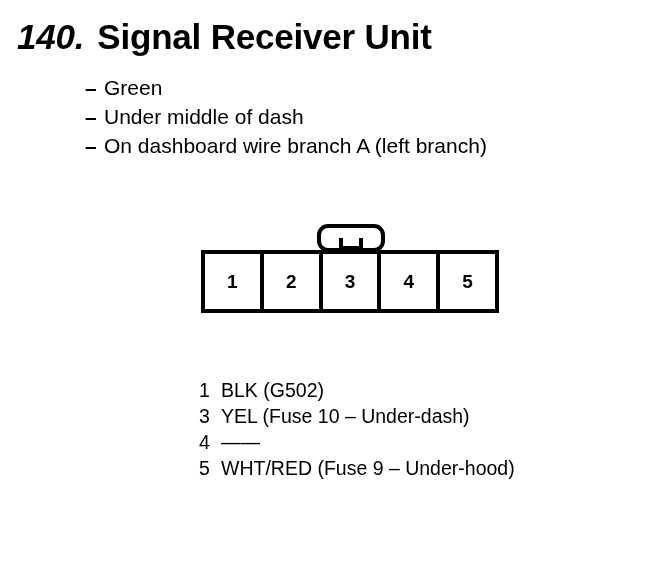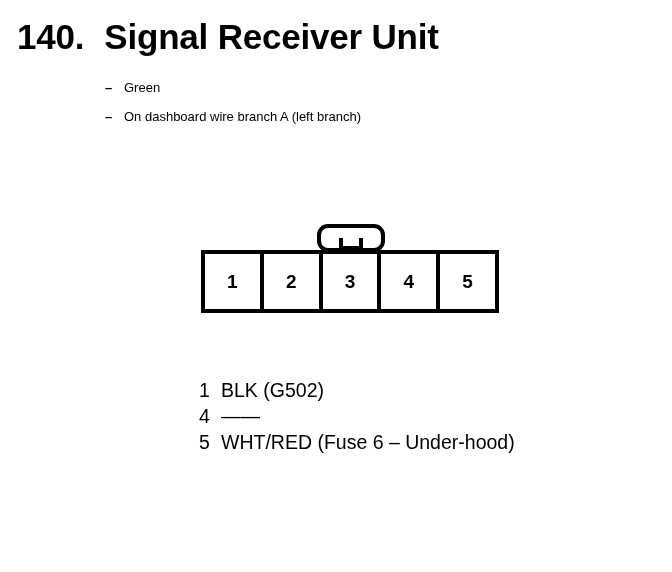--- a/index.html
+++ b/index.html
@@ -23,29 +23,30 @@
     position: absolute;
     left: 17px;
     top: 19px;
     font-size: 35px;
     font-weight: bold;
     letter-spacing: -0.2px;
     white-space: nowrap;
     line-height: 1;
   }
   #page-title .num {
-    margin-right: 20px;
+    margin-right: 13px;
+    font-style: italic;
   }
 
   
   #bullet-list {
     position: absolute;
-    left: 105px;
+    left: 85px;
     top: 73px;
-    font-size: 13px;
+    font-size: 21px;
     line-height: 29px;
   }
   #bullet-list .bullet-row {
     white-space: nowrap;
   }
   #bullet-list .dash {
     display: inline-block;
     width: 19px;
     font-weight: bold;
   }
@@ -145,20 +146,23 @@
 
 <div id="page-title">
   <span class="num">140.</span><span>Signal Receiver Unit</span>
 </div>
 
 <div id="bullet-list">
   <div class="bullet-row">
     <span class="dash">–</span><span>Green</span>
   </div>
   <div class="bullet-row">
+    <span class="dash">–</span><span>Under middle of dash</span>
+  </div>
+  <div class="bullet-row">
     <span class="dash">–</span><span>On dashboard wire branch A (left branch)</span>
   </div>
 </div>
 
 <div id="connector-diagram">
 
   <div id="connector-latch">
     <div class="latch-outer"></div>
     <div class="latch-notch"></div>
     <div class="latch-notch-inner"></div>
@@ -172,18 +176,21 @@
     <div class="pin-cell">5</div>
   </div>
 
 </div>
 
 <div id="pin-legend">
   <div class="legend-row">
     <span class="legend-num">1</span><span class="legend-label">BLK (G502)</span>
   </div>
   <div class="legend-row">
+    <span class="legend-num">3</span><span class="legend-label">YEL (Fuse 10 – Under-dash)</span>
+  </div>
+  <div class="legend-row">
     <span class="legend-num">4</span><span class="legend-label">——</span>
   </div>
   <div class="legend-row">
-    <span class="legend-num">5</span><span class="legend-label">WHT/RED (Fuse 6 – Under-hood)</span>
+    <span class="legend-num">5</span><span class="legend-label">WHT/RED (Fuse 9 – Under-hood)</span>
   </div>
 </div>
 
 </body></html>

